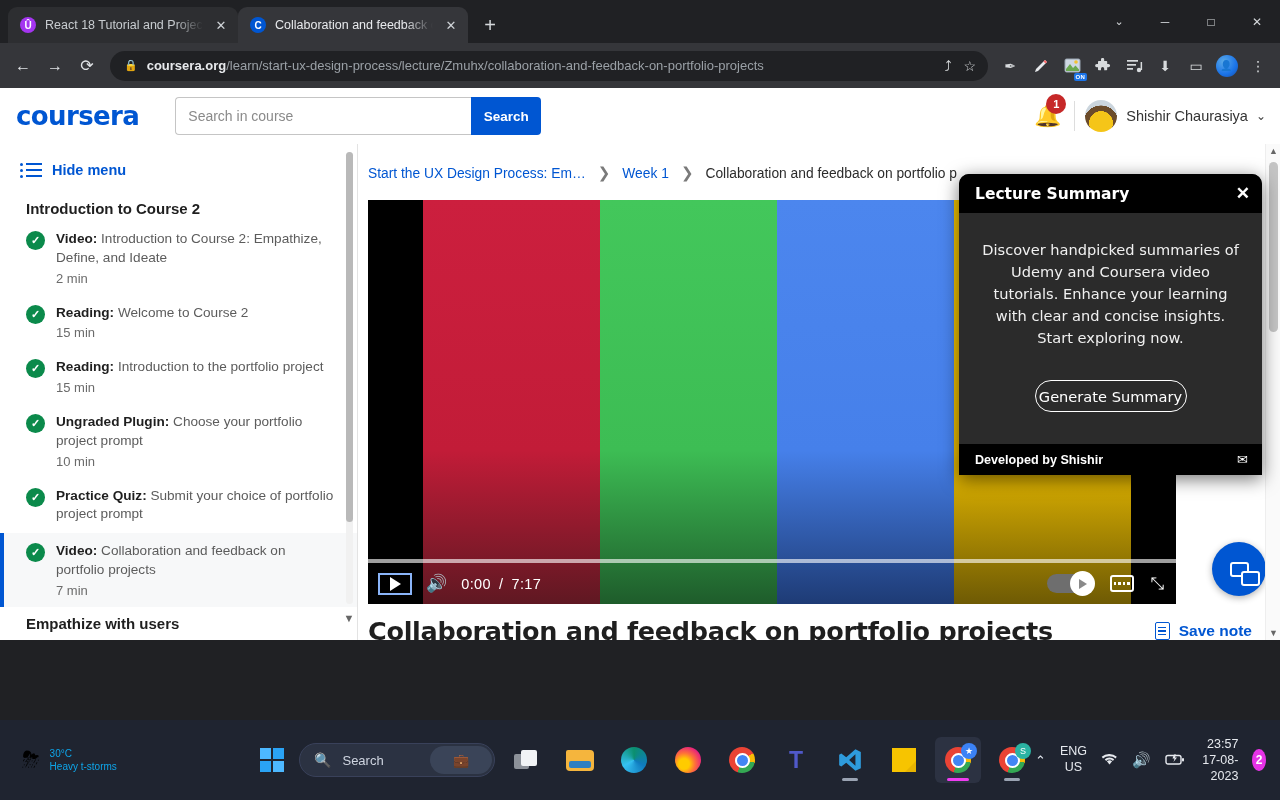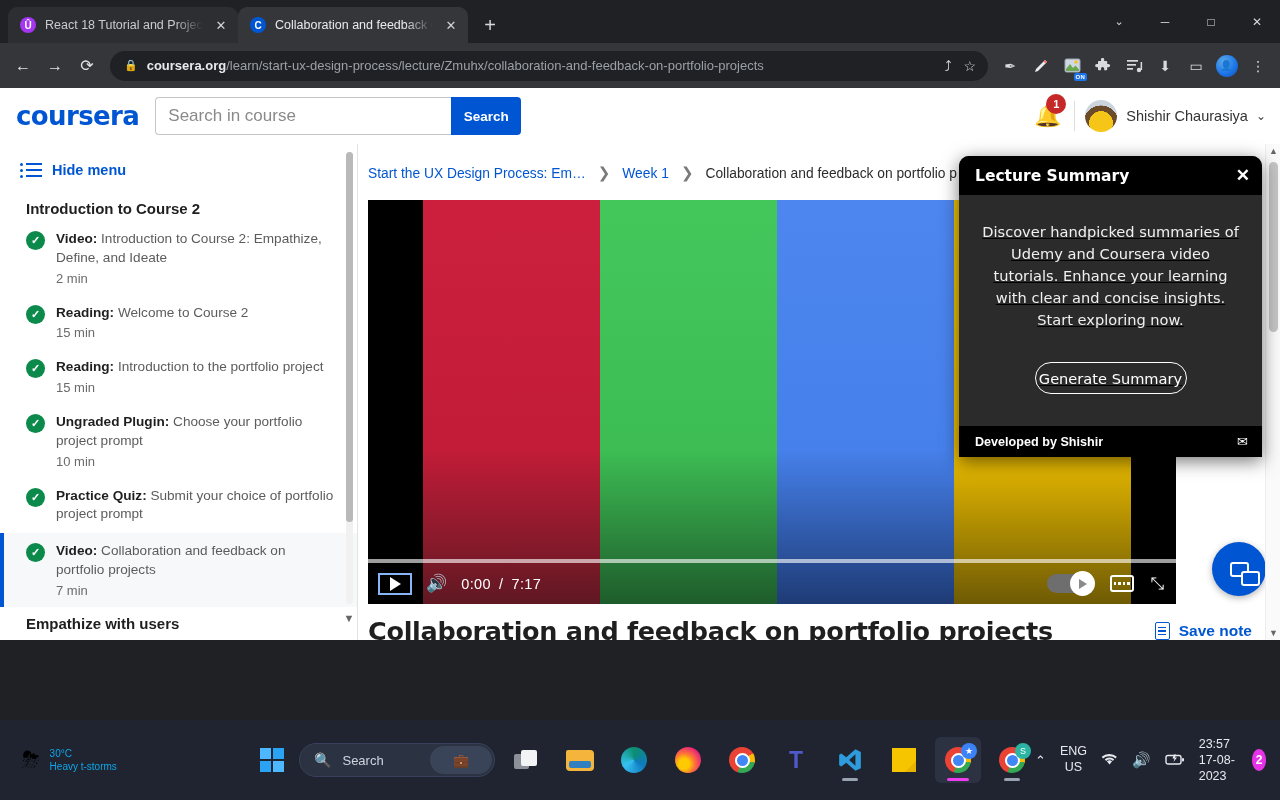--- a/index.html
+++ b/index.html
@@ -106,21 +106,21 @@
   }
   .logo {
     font-size: 26px; font-weight: 700; color: #0056d2;
     letter-spacing: -.6px; font-family: "DejaVu Sans", sans-serif;
   }
   .searchwrap { display: flex; height: 38px; }
   .searchbox {
     width: 296px; border: 1px solid #c5c5c5; border-right: none;
     border-radius: 4px 0 0 4px; padding: 0 12px;
     display: flex; align-items: center;
-    font-size: 17px; color: #8a8a8a;
+    font-size: 14px; color: #8a8a8a; margin-left: 20px;
   }
   .searchbtn {
     width: 70px; background: #0056d2; color: #fff;
     display: flex; align-items: center; justify-content: center;
     font-size: 13.5px; font-weight: 700; border-radius: 0 4px 4px 0;
   }
   .chead-right { margin-left: auto; display: flex; align-items: center; gap: 0; }
   .bell { position: relative; width: 44px; display: flex; justify-content: center; }
   .bell-glyph { font-size: 22px; color: #3c3c3c; }
   .bell-badge {
@@ -288,24 +288,24 @@
   .page-scroll {
     position: absolute; right: 0; top: 0; bottom: 0; width: 15px;
     background: #fafafa; border-left: 1px solid #eee;
   }
   .ps-thumb { position:absolute; top: 18px; left: 3px; width:9px; height:170px; background:#c4c4c4; border-radius:5px;}
   .ps-up { position:absolute; top:2px; left:0; width:15px; text-align:center; font-size:9px; color:#666;}
   .ps-dn { position:absolute; bottom:2px; left:0; width:15px; text-align:center; font-size:9px; color:#666;}
 
   
   .popup {
-    position: absolute; left: 959px; top: 68px;
+    position: absolute; left: 959px; top: 86px;
     width: 303px; background: #2b2b2b;
     border-radius: 10px 10px 0 0; overflow: hidden;
-    box-shadow: 0 4px 18px rgba(0,0,0,.55); z-index: 40; text-decoration: underline;
+    box-shadow: 0 4px 18px rgba(0,0,0,.55); z-index: 40;
   }
   .popup-head {
     background: #000; height: 39px; display: flex; align-items: center;
     padding: 0 12px 0 16px;
   }
   .popup-title { color:#fff; font-size:15.5px; font-weight:700; font-family:"DejaVu Sans",sans-serif;}
   .popup-x { margin-left:auto; color:#fff; font-size:17px; font-weight:700; }
   .popup-body { padding: 26px 22px 10px; }
   .popup-text {
     color: #f0f0f0; font-size: 14.6px; line-height: 1.5; text-align: center;
@@ -357,21 +357,21 @@
   .tb-app.focus { background: #2c3242; }
   .tb-dot {
     position:absolute; bottom: 2px; left:50%; transform: translateX(-50%);
     width: 16px; height: 3px; border-radius: 2px; background:#9aa3b2;
   }
   .tb-dot.pink { background: #ee3df0; width: 22px; }
   .tb-right { margin-left: auto; display:flex; align-items:center; gap:14px; padding-right: 14px; }
   .tb-chev { color:#dfe4ec; font-size: 13px; }
   .tb-lang { color:#e6e9ee; font-size:12.5px; text-align:center; line-height:1.25;}
   .tb-sys { color:#e6e9ee; font-size:15px; }
-  .tb-clock { color:#e6e9ee; font-size:12.5px; text-align:left; line-height:1.3; }
+  .tb-clock { color:#e6e9ee; font-size:12.5px; text-align:right; line-height:1.3; }
   .tb-notif {
     width: 22px; height: 22px; border-radius: 50%; background:#e633e6;
     color:#fff; font-size:12px; font-weight:700;
     display:flex; align-items:center; justify-content:center;
   }
 
   
   .ic-chrome {
     width: 26px; height: 26px; border-radius: 50%;
     background: conic-gradient(from -60deg, #ea4335 0 33%, #fbbc05 33% 45%, #34a853 45% 72%, #ea4335 72% 100%);

